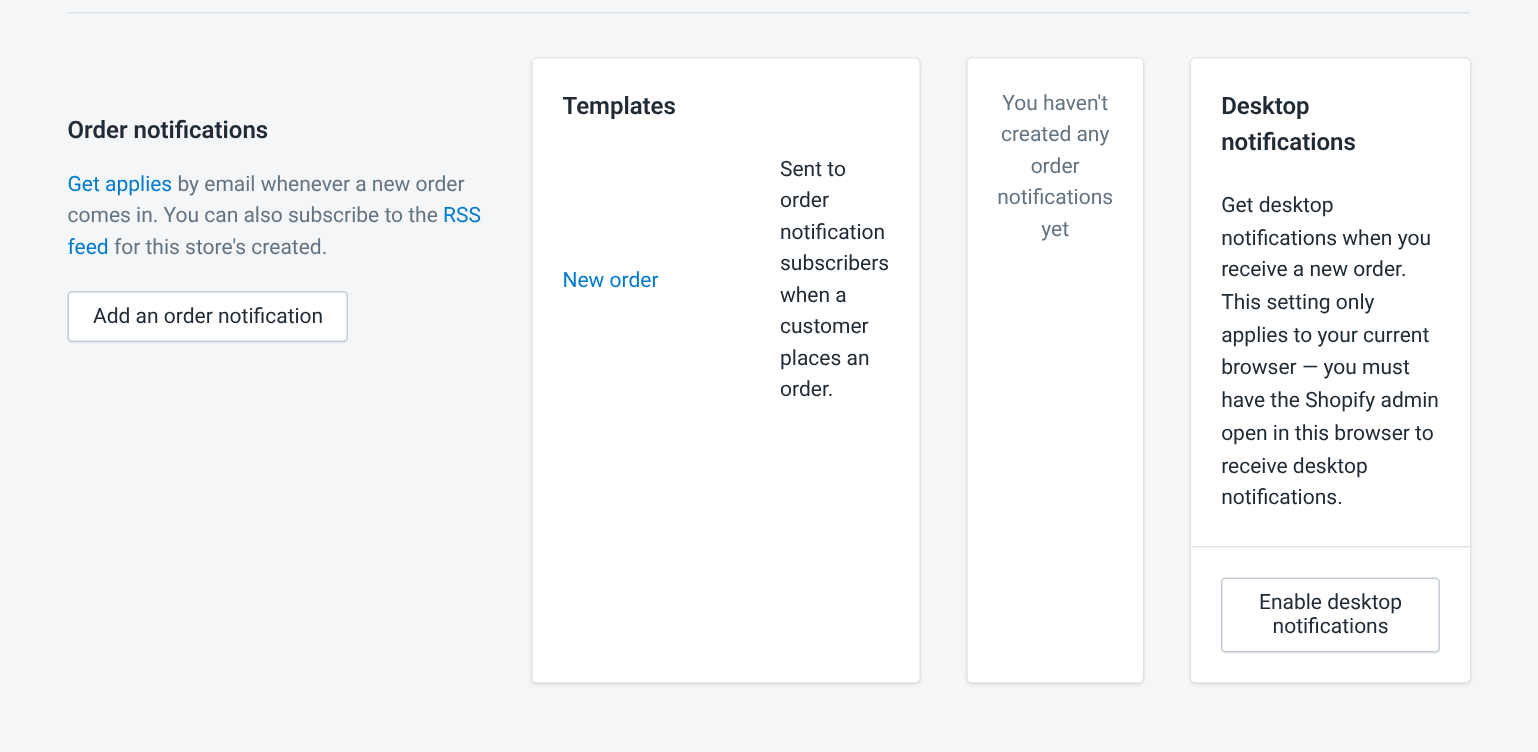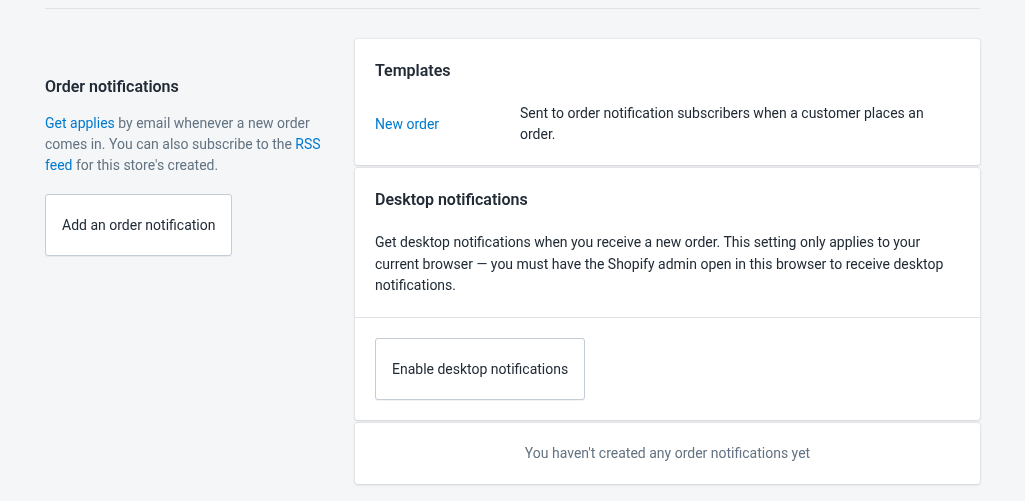--- a/index.html
+++ b/index.html
@@ -47,32 +47,32 @@
     }
     .link {
       color: #007ace;
       cursor: pointer;
     }
     .btn {
       display: inline-block;
       background: #ffffff;
       border: 1px solid #c4cdd5;
       border-radius: 3px;
-      padding: 22px 16px;
+      padding: 8px 16px;
       font-size: 14px;
       color: #212b36;
       cursor: pointer;
       box-shadow: 0 1px 0 rgba(22,29,37,0.05);
       font-family: inherit;
     }
     .main {
       flex: 1;
       display: flex;
-      flex-direction: column;
-      gap: 3px;
+      flex-direction: row;
+      gap: 32px;
     }
     .card {
       background: #ffffff;
       border-radius: 3px;
       box-shadow: 0 0 0 1px rgba(63,63,68,0.05), 0 1px 3px 0 rgba(63,63,68,0.15);
     }
     .card-pad {
       padding: 20px;
     }
     .card h3 {
@@ -132,29 +132,29 @@
 
     <div class="card card-pad">
       <h3>Templates</h3>
       <div class="template-row">
         <a class="template-name">New order</a>
         <div class="template-desc">Sent to order notification subscribers when a customer places an order.</div>
       </div>
     </div>
 
     <div class="card">
+      <div class="empty-state">You haven't created any order notifications yet</div>
+    </div>
+
+    <div class="card">
       <div class="card-section">
         <h3>Desktop notifications</h3>
         <p class="desktop-desc">Get desktop notifications when you receive a new order. This setting only applies to your current browser — you must have the Shopify admin open in this browser to receive desktop notifications.</p>
       </div>
       <div class="card-divider"></div>
       <div class="card-section">
         <button class="btn">Enable desktop notifications</button>
       </div>
     </div>
 
-    <div class="card">
-      <div class="empty-state">You haven't created any order notifications yet</div>
-    </div>
-
   </main>
 
 </div>
 
 </body></html>

